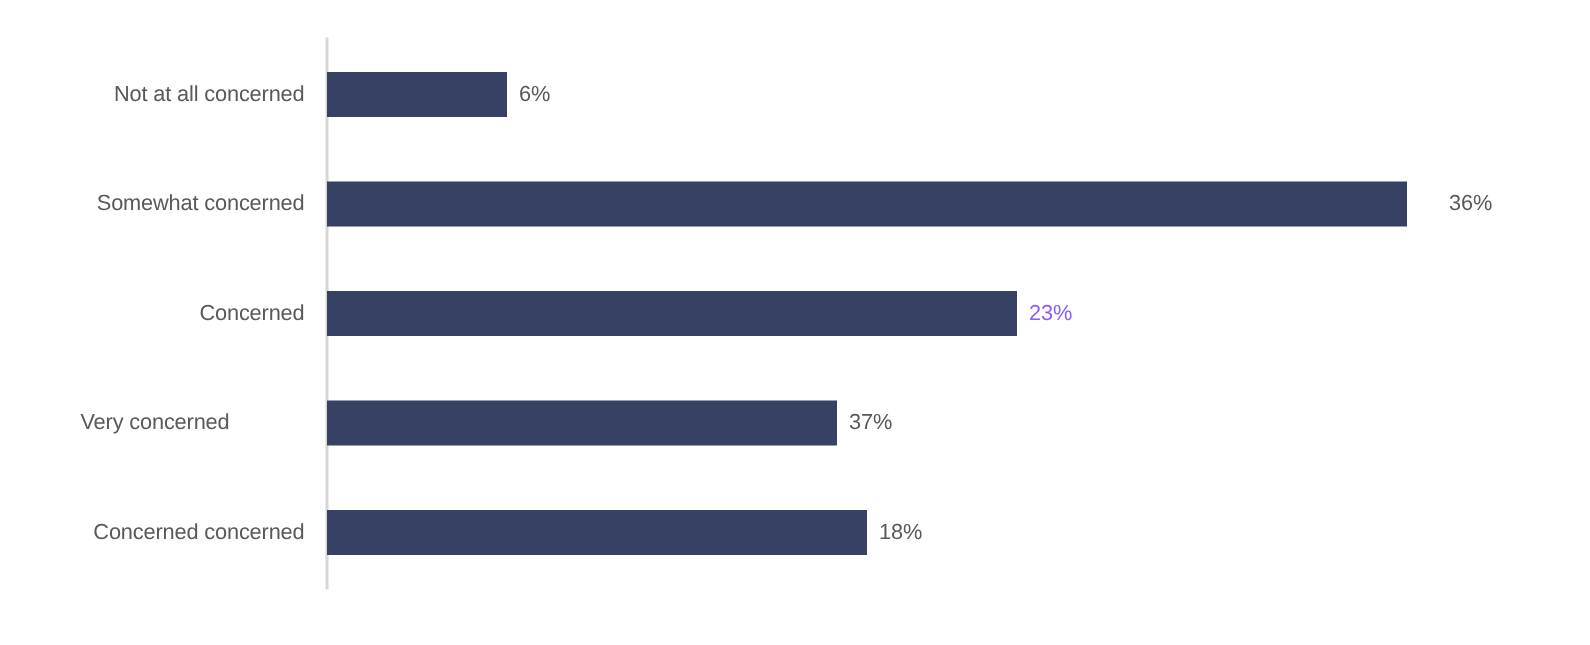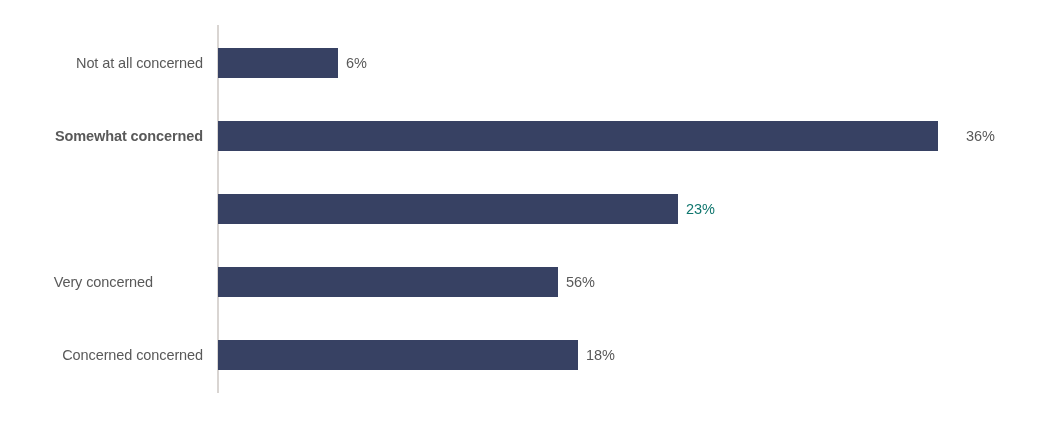--- a/index.html
+++ b/index.html
@@ -88,32 +88,33 @@
 
   <div id="category-axis-line" style="left: 217px; top: 25px; height: 368px; background: rgb(217, 213, 210);"></div>
 
   <div id="plot-area">
       <div class="bar-row" style="top: 48px; height: 30px;">
         <div class="bar-category-label" style="right: 842px; height: 30px; line-height: 30px; color: rgb(89, 89, 89);">Not at all concerned</div>
         <div class="bar-rect" style="left: 218px; width: 120px; height: 30px; background: rgb(55, 65, 99);"></div>
         <div class="bar-value-label" style="left: 338px; height: 30px; line-height: 30px; color: rgb(89, 89, 89);">6%</div>
       </div>
       <div class="bar-row" style="top: 121px; height: 30px;">
-        <div class="bar-category-label" style="right: 842px; height: 30px; line-height: 30px; color: rgb(89, 89, 89); font-weight: bold;">Somewhat concerned</div>
+        <div class="bar-category-label" style="right: 842px; height: 30px; line-height: 30px; color: rgb(89, 89, 89);">Somewhat concerned</div>
         <div class="bar-rect" style="left: 218px; width: 720px; height: 30px; background: rgb(55, 65, 99);"></div>
         <div class="bar-value-label" style="left: 938px; height: 30px; line-height: 30px; color: rgb(89, 89, 89); padding-left: 28px;">36%</div>
       </div>
       <div class="bar-row" style="top: 194px; height: 30px;">
+        <div class="bar-category-label" style="right: 842px; height: 30px; line-height: 30px; color: rgb(89, 89, 89);">Concerned</div>
         <div class="bar-rect" style="left: 218px; width: 460px; height: 30px; background: rgb(55, 65, 99);"></div>
-        <div class="bar-value-label" style="left: 678px; height: 30px; line-height: 30px; color: #0f766e;">23%</div>
+        <div class="bar-value-label" style="left: 678px; height: 30px; line-height: 30px; color: #8b5cf6;">23%</div>
       </div>
       <div class="bar-row" style="top: 267px; height: 30px;">
         <div class="bar-category-label" style="right: 892px; height: 30px; line-height: 30px; color: rgb(89, 89, 89);">Very concerned</div>
         <div class="bar-rect" style="left: 218px; width: 340px; height: 30px; background: rgb(55, 65, 99);"></div>
-        <div class="bar-value-label" style="left: 558px; height: 30px; line-height: 30px; color: rgb(89, 89, 89);">56%</div>
+        <div class="bar-value-label" style="left: 558px; height: 30px; line-height: 30px; color: rgb(89, 89, 89);">37%</div>
       </div>
       <div class="bar-row" style="top: 340px; height: 30px;">
         <div class="bar-category-label" style="right: 842px; height: 30px; line-height: 30px; color: rgb(89, 89, 89);">Concerned concerned</div>
         <div class="bar-rect" style="left: 218px; width: 360px; height: 30px; background: rgb(55, 65, 99);"></div>
         <div class="bar-value-label" style="left: 578px; height: 30px; line-height: 30px; color: rgb(89, 89, 89); text-align: center;">18%</div>
       </div>
     </div>
 
 </div>
 

